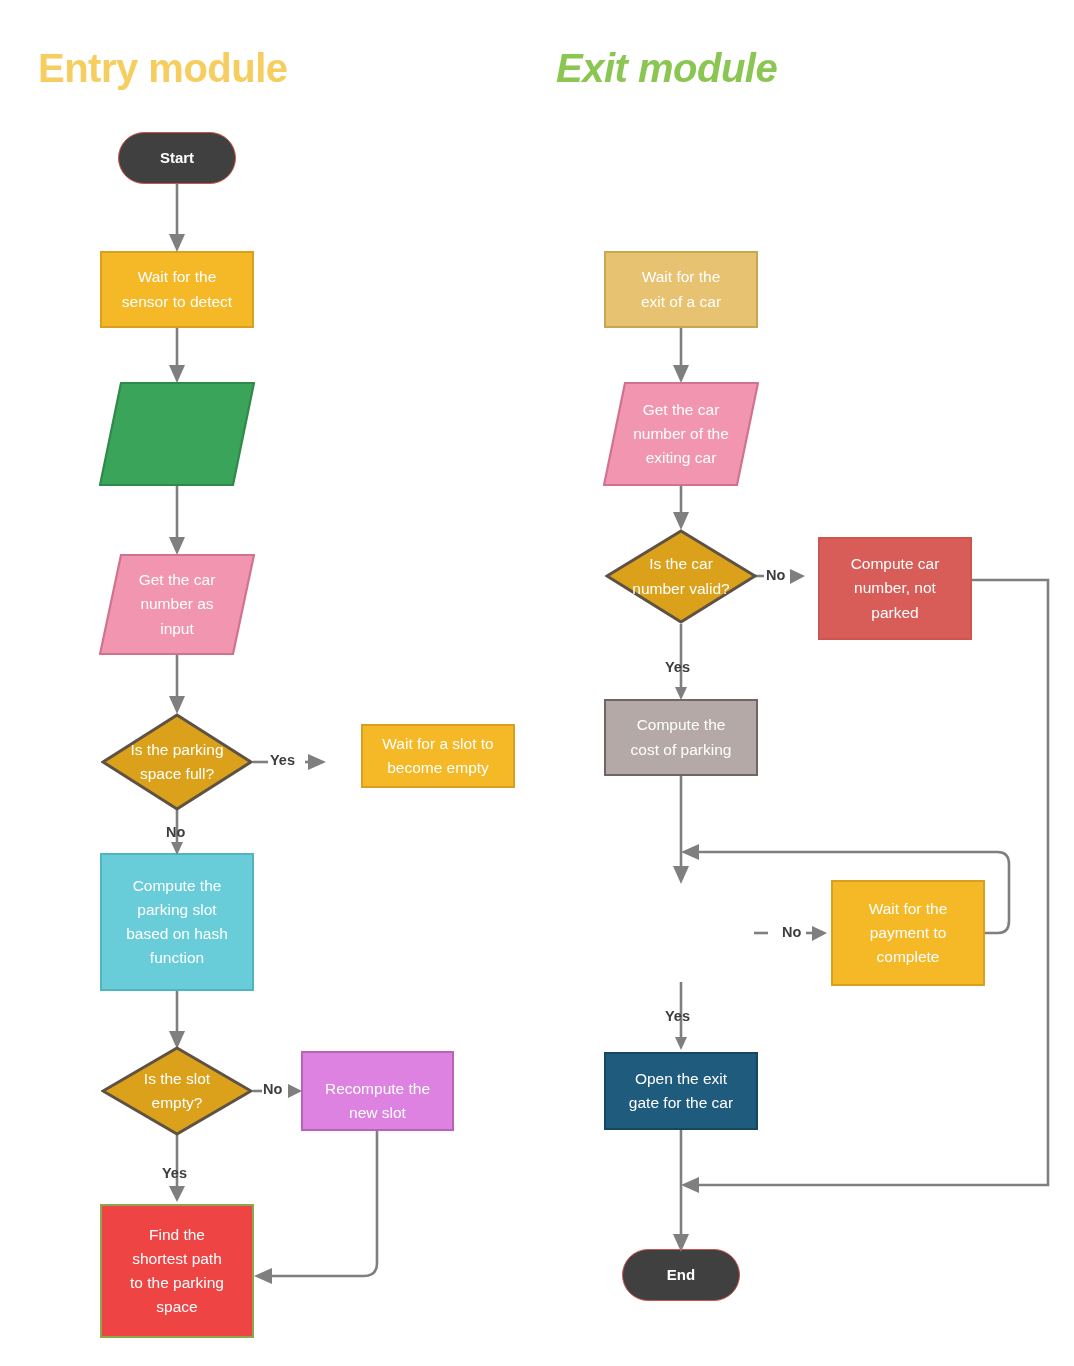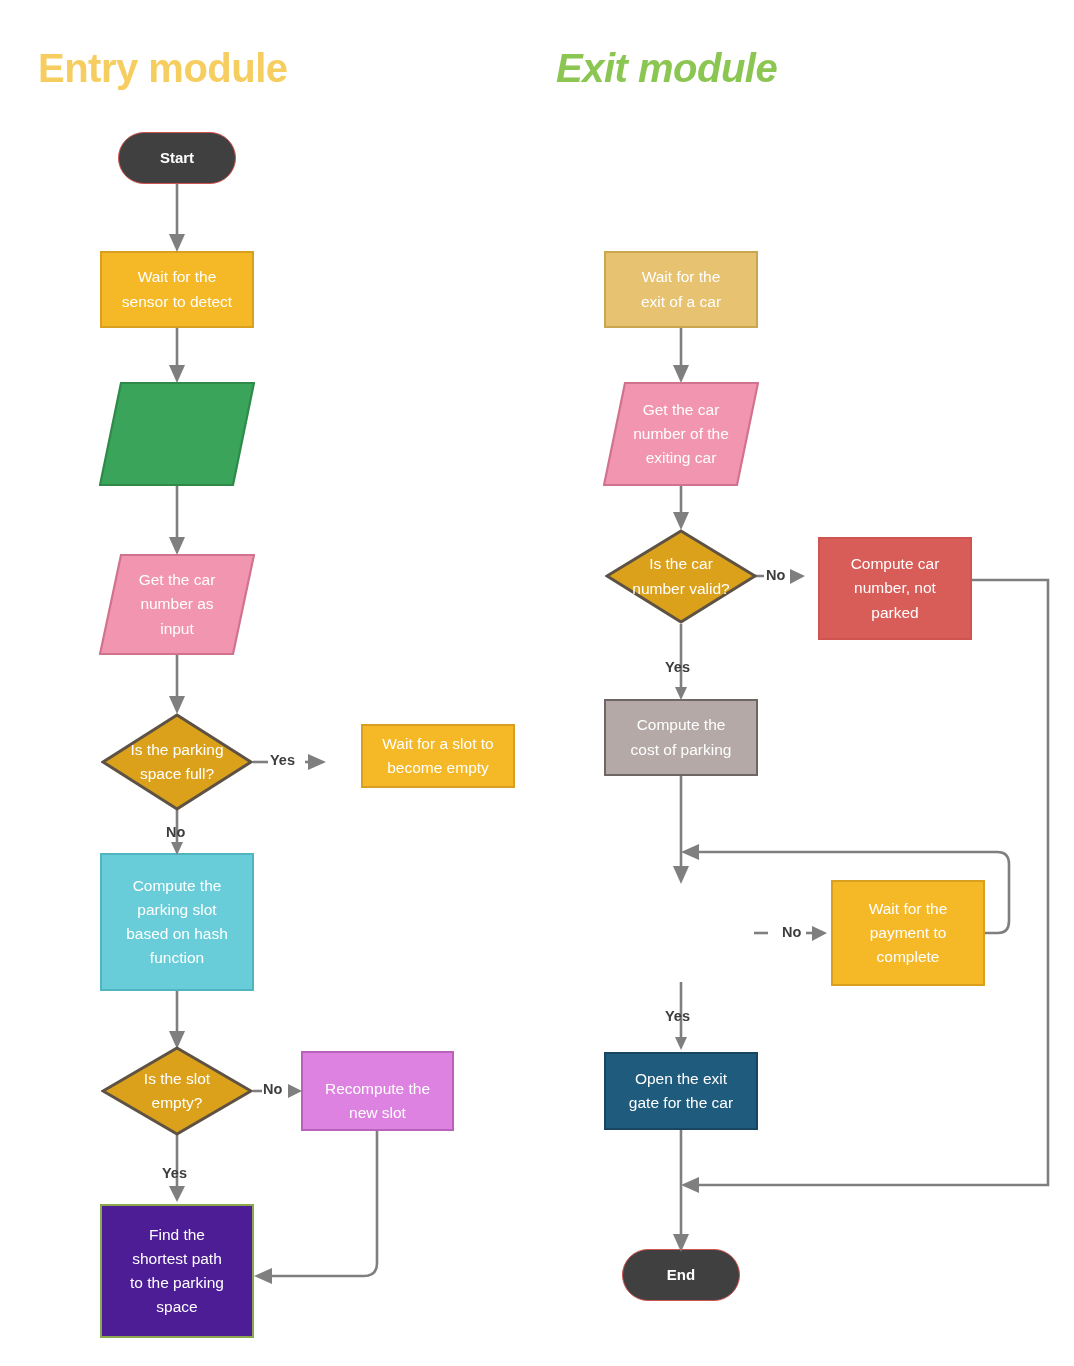--- a/index.html
+++ b/index.html
@@ -271,21 +271,21 @@
     </svg>
     <span class="lbl">Is the slot
 empty?</span>
   </div>
 
   <div class="node process" id="n-recompute-slot" style="left:301px; top:1051px; width:153px; height:80px; background:#dd82e0; border-color:#b862bb;align-items:flex-end;">
     <span class="lbl">Recompute the
 new slot</span>
   </div>
 
-  <div class="node process" id="n-find-path" style="left:100px; top:1204px; width:154px; height:134px; background:#4c1d95; border-color:#8ba84f;">
+  <div class="node process" id="n-find-path" style="left:100px; top:1204px; width:154px; height:134px; background:#ef4444; border-color:#8ba84f;">
     <span class="lbl">Find the
 shortest path
 to the parking
 space</span>
   </div>
 
   <div class="edge-label" style="left:270px; top:752px;">Yes</div>
   <div class="edge-label" style="left:166px; top:824px;">No</div>
   <div class="edge-label" style="left:263px; top:1081px;">No</div>
   <div class="edge-label" style="left:162px; top:1165px;">Yes</div>

